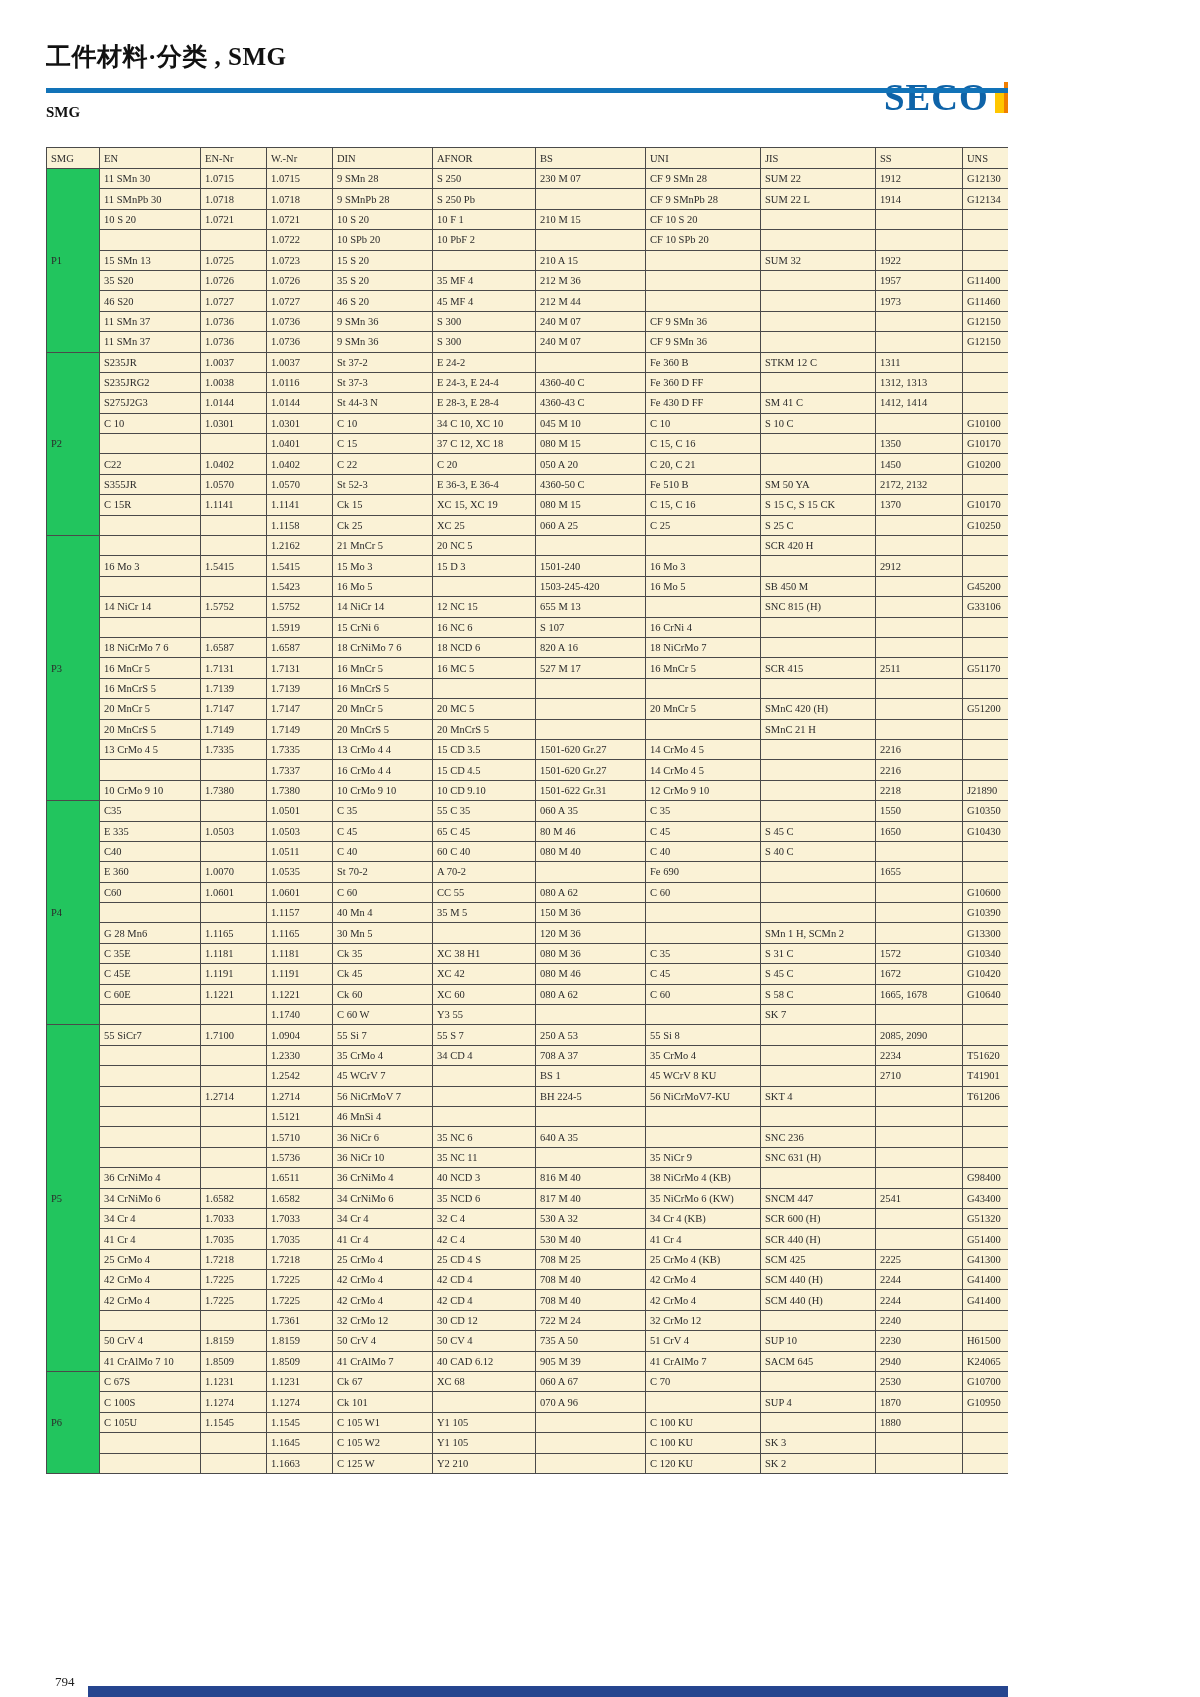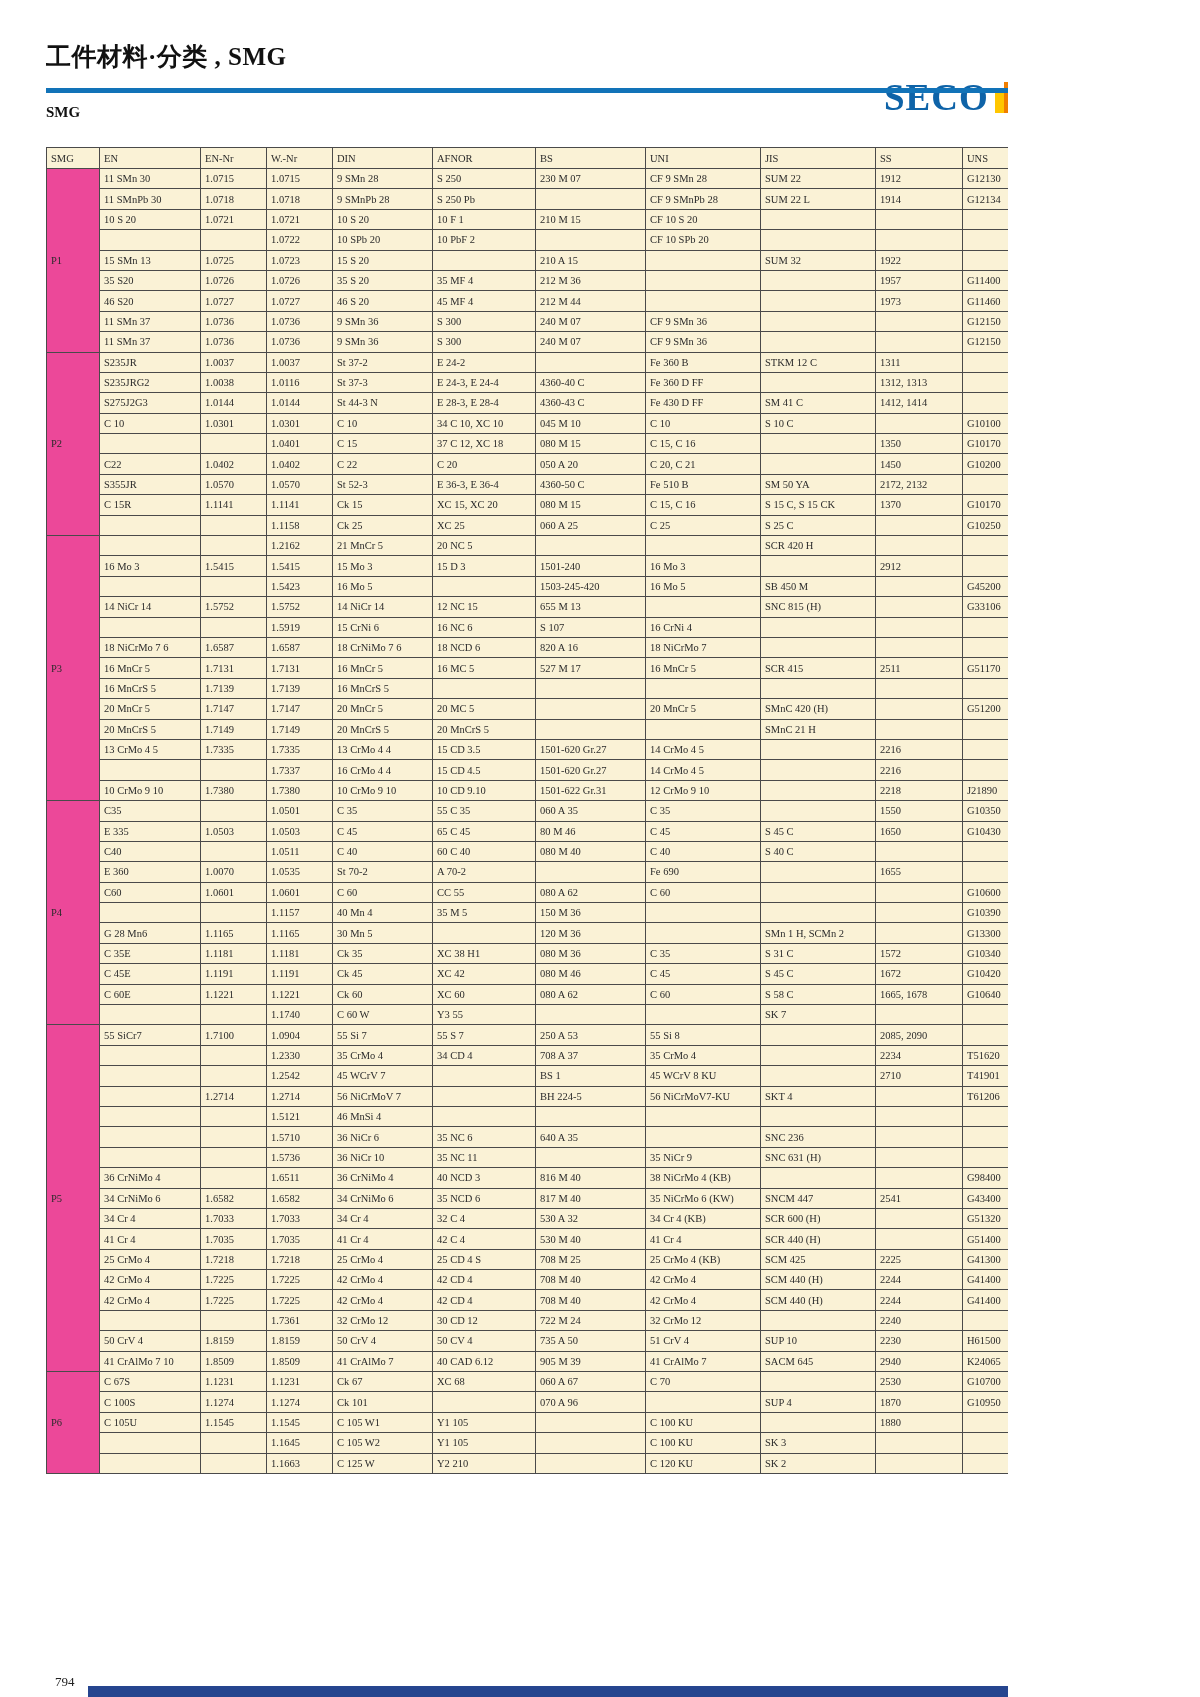--- a/index.html
+++ b/index.html
@@ -16,21 +16,21 @@
   .logo-mark::before{content:"";position:absolute;left:0;top:0;width:9px;height:8px;background:#fff;}
   .rule{position:absolute;left:46px;top:88px;width:1109px;height:5px;background:#1273b8;}
   .section-label{position:absolute;left:46px;top:104px;font-size:15px;font-weight:bold;color:#111;}
   
   .tablewrap{position:absolute;left:46px;top:147px;width:1109px;}
   table.smg{border-collapse:collapse;table-layout:fixed;width:1109px;}
   table.smg th,table.smg td{border:1px solid #4a4a4a;background:#faf2d6;font-size:10.5px;
       font-weight:normal;text-align:left;padding:0 2px 0 4px;white-space:nowrap;overflow:hidden;
       height:19.4px;line-height:11px;vertical-align:middle;color:#2b2b2b;}
   table.smg th{height:20px;}
-  table.smg td.grp{background:#ec4899;vertical-align:middle;}
+  table.smg td.grp{background:#22c55e;vertical-align:middle;}
   
   .page-number{position:absolute;left:55px;top:1674px;font-size:13px;color:#222;}
   .bottom-bar{position:absolute;left:88px;top:1686px;width:1070px;height:11px;background:#26458f;}
 </style>
 </head>
 <body>
 
 <div class="page">
 
   <div class="title">工件材料·分类 , SMG</div>
@@ -267,21 +267,21 @@
             <td>Fe 510 B</td>
             <td>SM 50 YA</td>
             <td>2172, 2132</td>
             <td></td>
           </tr>
           <tr>
             <td>C 15R</td>
             <td>1.1141</td>
             <td>1.1141</td>
             <td>Ck 15</td>
-            <td>XC 15, XC 20</td>
+            <td>XC 15, XC 19</td>
             <td>080 M 15</td>
             <td>C 15, C 16</td>
             <td>S 15 C, S 15 CK</td>
             <td>1370</td>
             <td>G10170</td>
           </tr>
           <tr>
             <td></td>
             <td></td>
             <td>1.1158</td>

